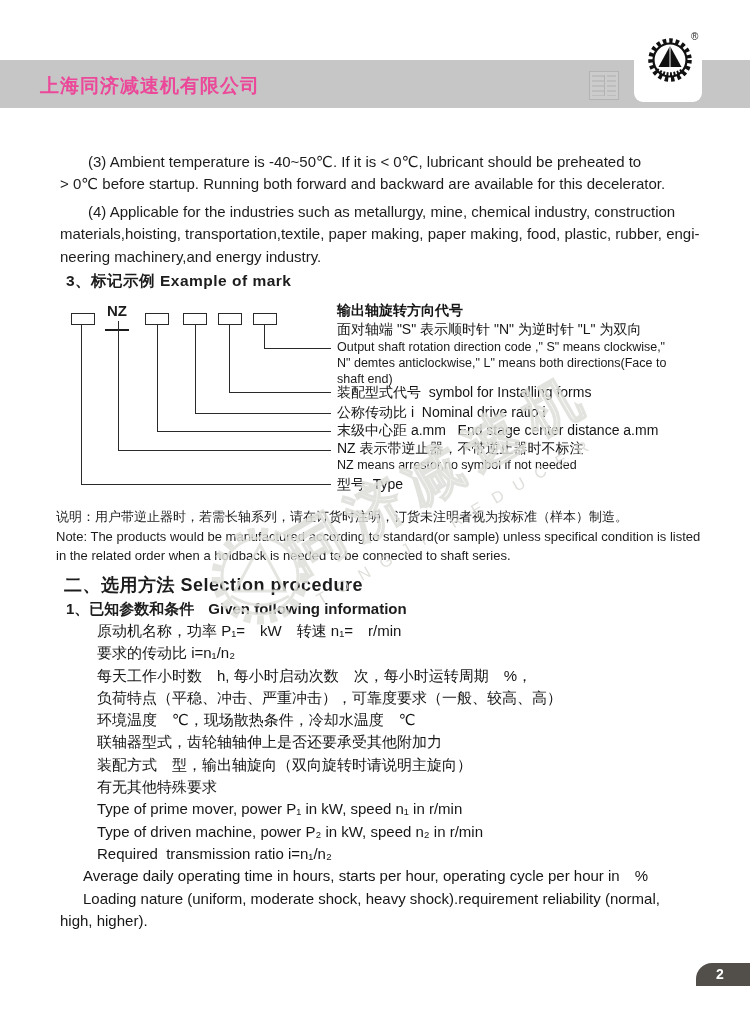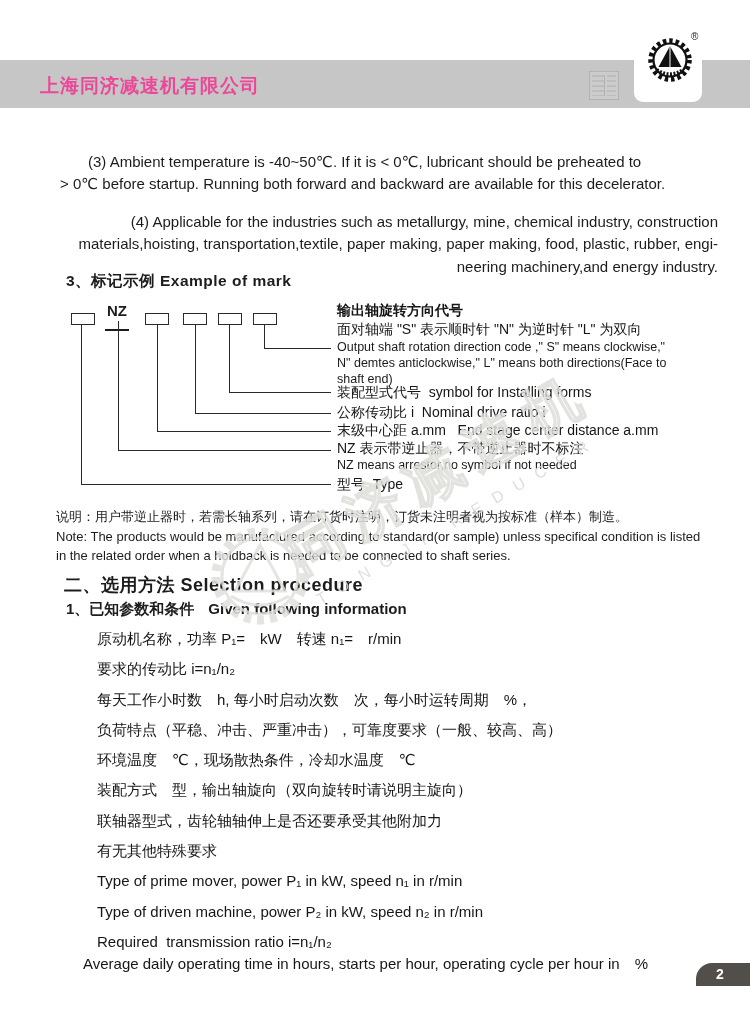--- a/index.html
+++ b/index.html
@@ -14,42 +14,42 @@
   .company-name{position:absolute;left:40px;top:73px;font-size:19px;font-weight:600;color:#ec4899;z-index:2;letter-spacing:1px;}
   .book-icon{position:absolute;left:589px;top:71px;width:28px;height:27px;display:flex;z-index:2;border:1px solid #b3b3b3;background:#cccccc;}
   .book-icon .page{flex:1;margin:3px 2px;background:repeating-linear-gradient(#bdbdbd 0 2px,transparent 2px 5px);}
   .book-icon .page:first-child{border-right:1px solid #b3b3b3;margin-right:0;padding-right:2px;}
   .logo-box{position:absolute;left:634px;top:42px;width:68px;height:60px;background:#ffffff;border-radius:9px;z-index:2;}
   .logo-svg{position:absolute;left:646px;top:33px;z-index:3;}
   .registered{position:absolute;left:691px;top:31px;font-size:10px;color:#1c1c1c;z-index:3;}
   
   .intro{position:absolute;left:60px;top:151px;width:658px;z-index:2;}
   .intro p{margin:0;font-size:15px;line-height:22.4px;text-indent:28px;white-space:pre-wrap;}
-  .intro p + p{margin-top:15px;text-align:right;}
+  .intro p + p{margin-top:5px;}
   
   .mark-title{position:absolute;left:66px;top:271px;font-size:15.5px;font-weight:700;z-index:2;letter-spacing:.5px;}
   .diagram{position:absolute;left:60px;top:300px;width:690px;height:205px;z-index:2;}
   .mark-box{position:absolute;width:22px;height:10px;border:1.4px solid #2a2a2a;background:#fff;}
   .nz-label{position:absolute;left:45px;top:2px;font-size:15px;font-weight:700;border-bottom:2px solid #1c1c1c;padding:0 2px 10px 2px;}
   .conn{position:absolute;border-left:1.3px solid #2a2a2a;border-bottom:1.3px solid #2a2a2a;}
   .legend-line{position:absolute;left:277px;white-space:pre;}
   .legend-line.zh{font-size:14px;color:#151515;}
   .legend-line.en{font-size:12.5px;color:#1a1a1a;}
   
   .note{position:absolute;left:56px;top:507px;width:662px;z-index:2;}
   .note .zh{font-size:13px;line-height:19px;margin:0;}
   .note .en{font-size:13px;line-height:18.5px;margin:2px 0 0 0;white-space:pre-wrap;}
   
   .sel-title{position:absolute;left:64px;top:573px;font-size:18px;font-weight:700;z-index:2;letter-spacing:.5px;}
   .sel-subtitle{position:absolute;left:66px;top:600px;font-size:15px;z-index:2;}
   .sel-subtitle .zh{font-weight:700;}
   .sel-subtitle .en{font-weight:700;margin-left:14px;}
   .sel-items{position:absolute;left:60px;top:620px;width:668px;z-index:2;}
   .sel-item{font-size:15px;line-height:22.3px;white-space:pre-wrap;color:#161616;}
-  .sel-item.std{padding-left:37px;margin-top:8px;}
+  .sel-item.std{padding-left:37px;}
   .sel-item.med{padding-left:23px;}
   .sel-item.wrap{padding-left:0;text-indent:23px;}
   
   .watermark{position:absolute;left:0;top:0;width:750px;height:1027px;z-index:4;pointer-events:none;opacity:.85;}
   .wm-zh{position:absolute;left:292px;top:520px;font-size:56px;font-weight:700;letter-spacing:12px;color:transparent;
         -webkit-text-stroke:1.5px #dedeDa;transform:rotate(-30deg);transform-origin:left center;white-space:nowrap;}
   .wm-en{position:absolute;left:318px;top:592px;font-size:16px;letter-spacing:13px;color:#d9d9d5;
         transform:rotate(-30deg);transform-origin:left center;white-space:nowrap;}
   
   .page-tab{position:absolute;left:696px;top:963px;width:54px;height:23px;background:#524f4b;border-top-left-radius:16px;z-index:2;}
@@ -125,27 +125,29 @@
 <div class="sel-subtitle">
   <span class="zh">1、已知参数和条件</span><span class="en">Given following information</span>
 </div>
 
 <div class="sel-items">
   <div class="sel-item std">原动机名称，功率 P₁=　kW　转速 n₁=　r/min</div>
   <div class="sel-item std">要求的传动比 i=n₁/n₂</div>
   <div class="sel-item std">每天工作小时数　h, 每小时启动次数　次，每小时运转周期　%，</div>
   <div class="sel-item std">负荷特点（平稳、冲击、严重冲击），可靠度要求（一般、较高、高）</div>
   <div class="sel-item std">环境温度　℃，现场散热条件，冷却水温度　℃</div>
+  <div class="sel-item std">联轴器型式，齿轮轴轴伸上是否还要承受其他附加力</div>
   <div class="sel-item std">装配方式　型，输出轴旋向（双向旋转时请说明主旋向）</div>
-  <div class="sel-item std">联轴器型式，齿轮轴轴伸上是否还要承受其他附加力</div>
   <div class="sel-item std">有无其他特殊要求</div>
   <div class="sel-item std">Type of prime mover, power P₁ in kW, speed n₁ in r/min</div>
   <div class="sel-item std">Type of driven machine, power P₂ in kW, speed n₂ in r/min</div>
   <div class="sel-item std">Required  transmission ratio i=n₁/n₂</div>
   <div class="sel-item med">Average daily operating time in hours, starts per hour, operating cycle per hour in　%</div>
+  <div class="sel-item wrap">Loading nature (uniform, moderate shock, heavy shock).requirement reliability (normal,
+high, higher).</div>
 </div>
 
 <div class="watermark">
   <svg width="110" height="110" viewBox="0 0 110 110" style="position:absolute;left:205px;top:521px;">
     <circle cx="55" cy="55" r="44" fill="none" stroke="#e0e0dc" stroke-width="9" stroke-dasharray="7 6"></circle>
     <circle cx="55" cy="55" r="38" fill="none" stroke="#e0e0dc" stroke-width="3"></circle>
     <path d="M55 24 L30 70 L80 70 Z" fill="none" stroke="#e0e0dc" stroke-width="3"></path>
     <path d="M26 75 Q55 93 84 75" fill="none" stroke="#e0e0dc" stroke-width="3"></path>
   </svg>
   <div class="wm-zh">同济减速机</div>

